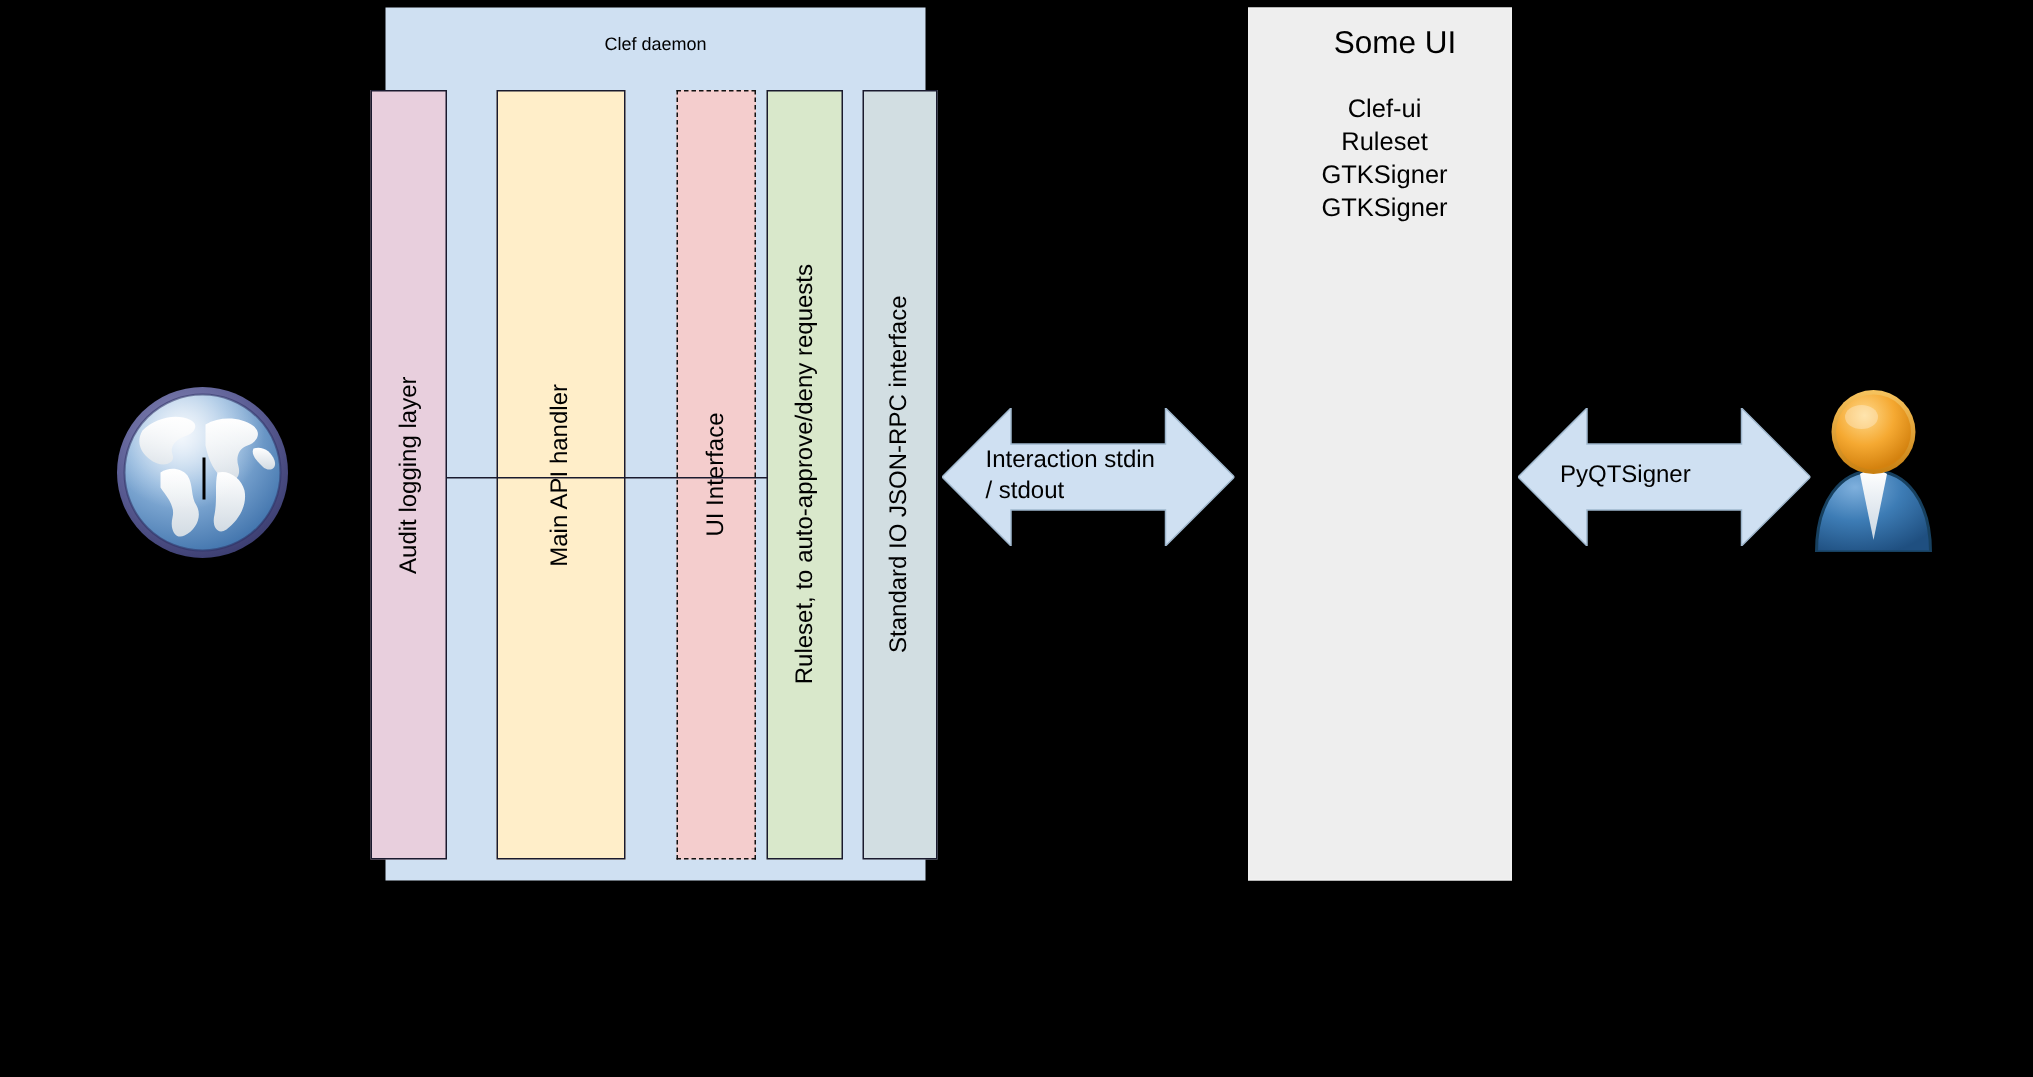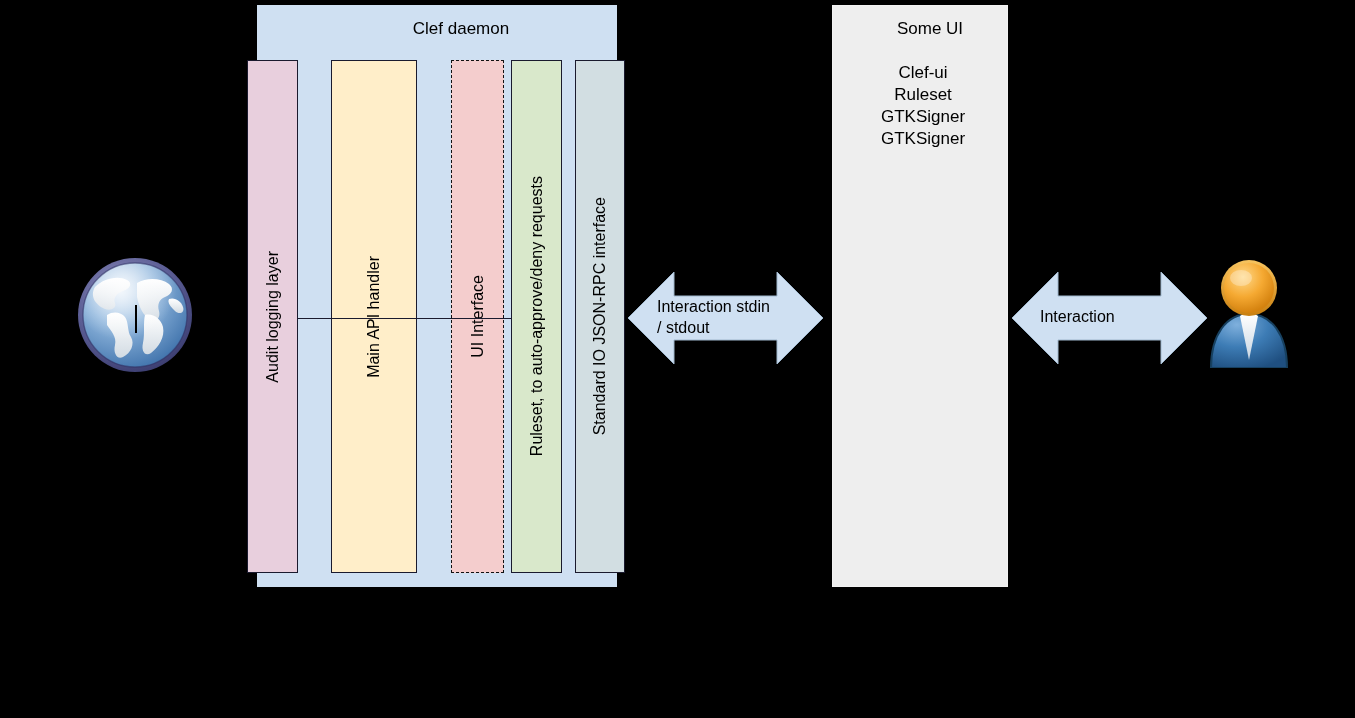--- a/index.html
+++ b/index.html
@@ -10,21 +10,21 @@
   }
   .stage{position:absolute;left:0;top:0;width:1355px;height:718px;background:#000;}
 
   
   .daemon-box{
     position:absolute;left:257px;top:5px;width:360px;height:582px;
     background:#cfe0f2;
   }
   .daemon-title{
     position:absolute;left:257px;top:18px;width:360px;
-    text-align:center;font-size:17px;line-height:22px;color:#000;padding-left:24px;
+    text-align:center;font-size:12px;line-height:22px;color:#000;
   }
 
   
   .lane{
     position:absolute;
     border:1px solid #1a1a2e;
     box-sizing:border-box;
     display:flex;align-items:center;justify-content:center;
   }
   .lane .vtext{
@@ -49,21 +49,21 @@
     border-top:1px solid #1a1a2e;
   }
 
   
   .someui-box{
     position:absolute;left:832px;top:5px;width:176px;height:582px;
     background:#eeeeee;border:1px solid #f2f2f2;box-sizing:border-box;
   }
   .someui-title{
     position:absolute;left:832px;top:18px;width:196px;
-    text-align:center;font-size:17px;line-height:22px;
+    text-align:center;font-size:21px;line-height:22px;
   }
   .someui-list{
     position:absolute;left:843px;top:62px;width:160px;
     font-size:17px;line-height:22px;text-align:center;
   }
   .someui-list div{white-space:nowrap;}
 
   
   .arrow{
     position:absolute;
@@ -172,21 +172,21 @@
     <div>Ruleset</div>
     <div>GTKSigner</div>
     <div>GTKSigner</div>
   </div>
 
   <div class="arrow arrow2">
     <svg width="195" height="92" viewBox="0 0 195 92">
       <polygon points="0,46 46,0 46,24 149,24 149,0 195,46 149,92 149,68 46,68 46,92" fill="#cfe0f2" stroke="#9fb7cd" stroke-width="1"></polygon>
     </svg>
   </div>
-  <div class="arrow-label arrow2-label">Interaction</div>
+  <div class="arrow-label arrow2-label">PyQTSigner</div>
 
   <div class="user">
     <svg viewBox="0 0 92 112" width="92" height="112">
       <defs>
         <radialGradient id="uHead" cx="38%" cy="28%" r="72%">
           <stop offset="0%" stop-color="#ffd98a"></stop>
           <stop offset="55%" stop-color="#f5a932"></stop>
           <stop offset="100%" stop-color="#d4820f"></stop>
         </radialGradient>
         <linearGradient id="uHeadRim" x1="0" y1="0" x2="0" y2="1">

